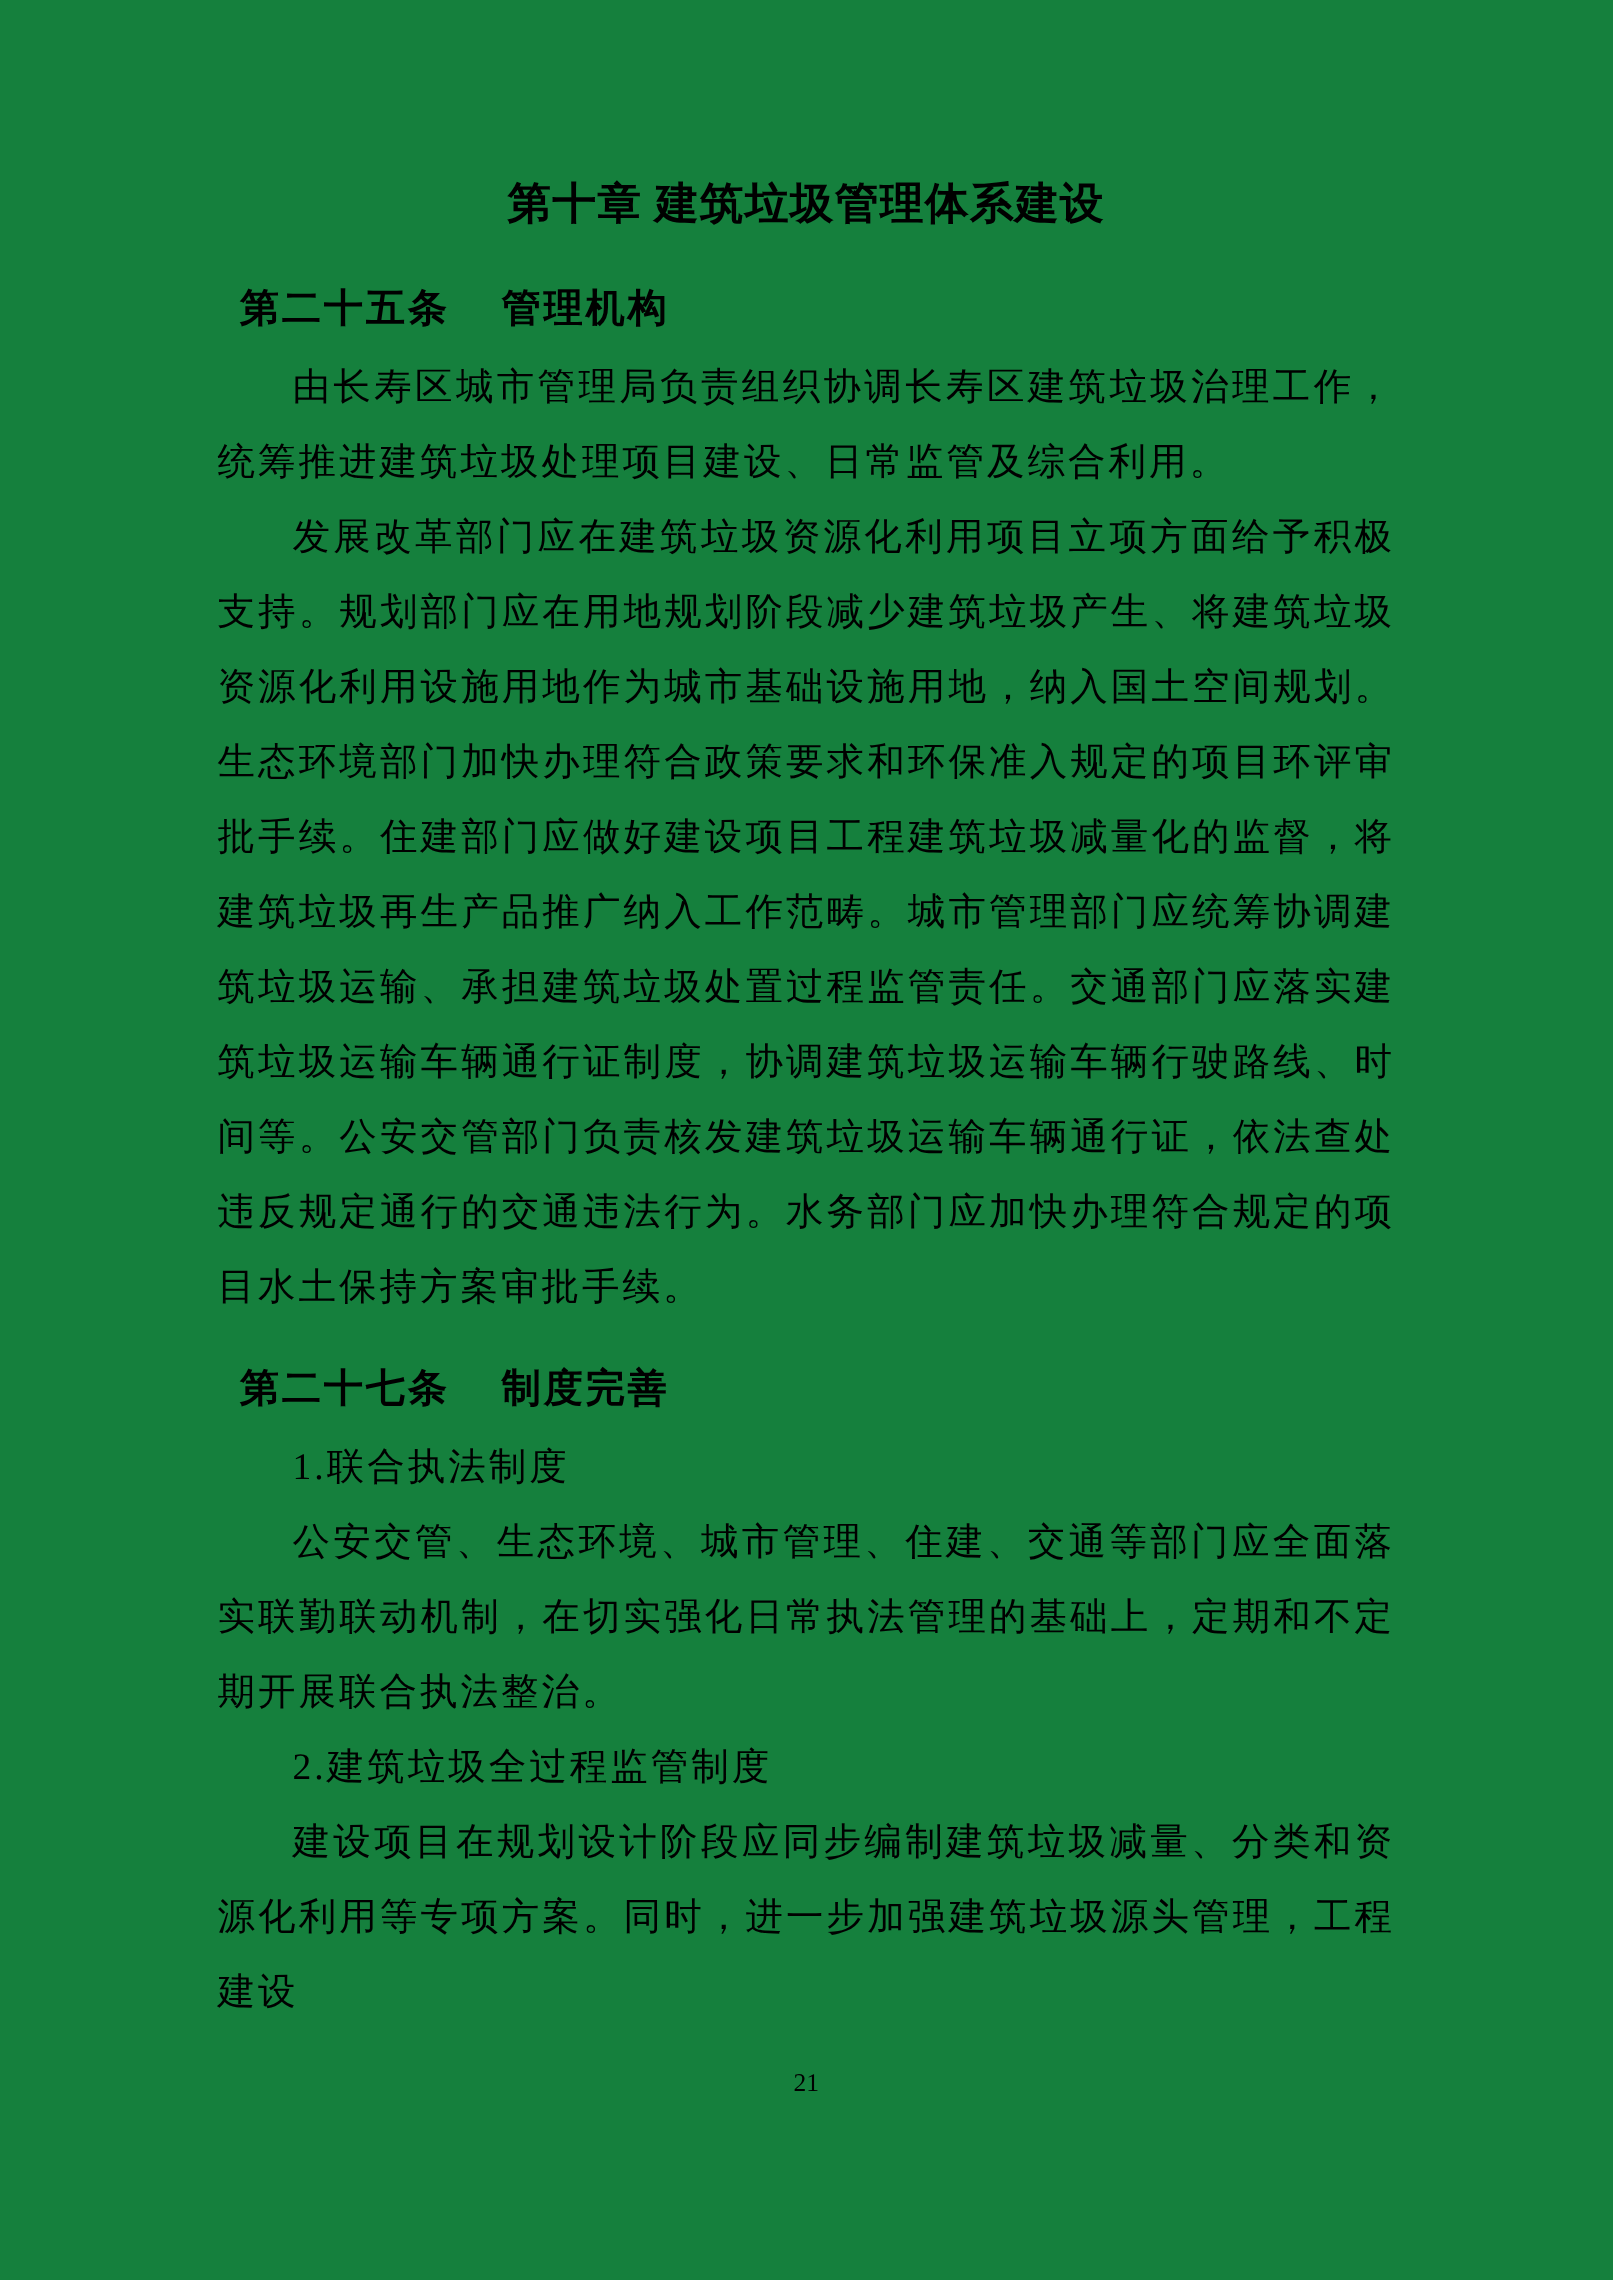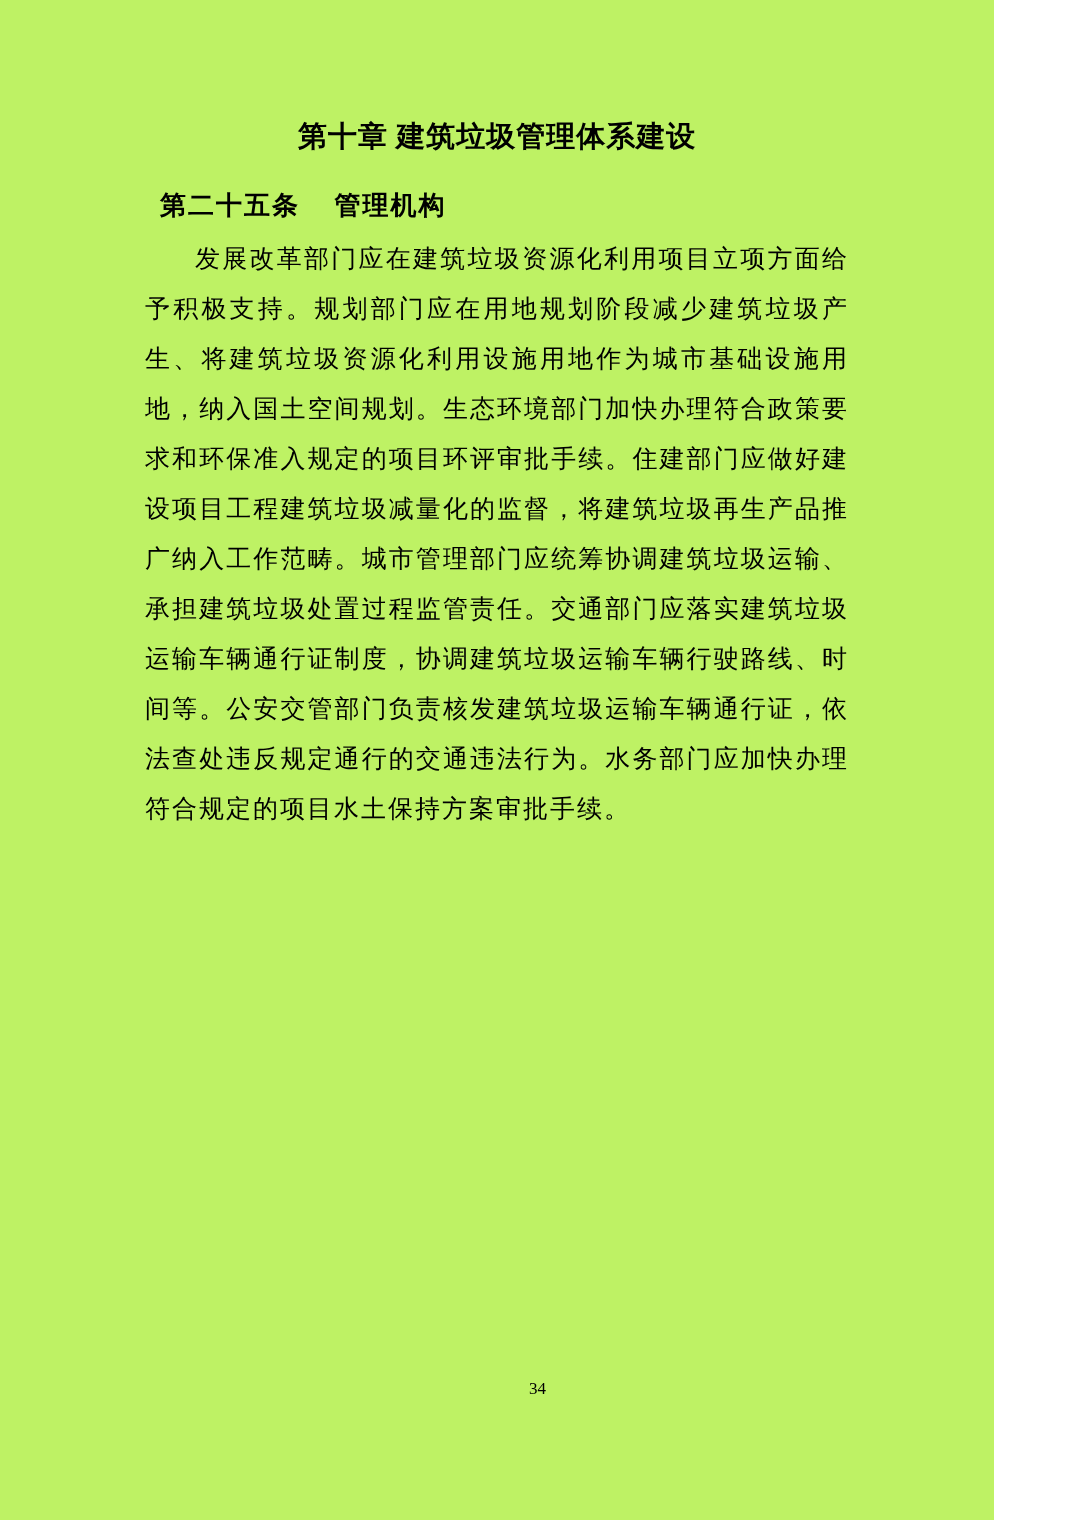--- a/index.html
+++ b/index.html
@@ -8,23 +8,23 @@
     width: 1075px;
     height: 1520px;
     position: relative;
     font-family: "Liberation Serif", "DejaVu Serif", serif;
     color: #000000;
     overflow: hidden;
   }
   .page {
     position: absolute;
     top: 0; left: 0;
-    width: 994px;
+    width: 1075px;
     height: 1520px;
-    background: #bef264;
+    background: #15803d;
     padding: 116px 145px 0 145px;
   }
   .chapter-title {
     text-align: center;
     font-size: 29px;
     font-weight: bold;
     line-height: 40px;
     letter-spacing: 1px;
     margin-bottom: 34px;
     white-space: nowrap;
@@ -62,22 +62,33 @@
 
 <div class="page">
   <h1 class="chapter-title">第十章 建筑垃圾管理体系建设</h1>
 
   <div id="sections">
   <section class="section">
     <h2 class="section-heading">
       <span class="sec-num">第二十五条</span>
       <span class="sec-title">管理机构</span>
     </h2>
+  <p>由长寿区城市管理局负责组织协调长寿区建筑垃圾治理工作，统筹推进建筑垃圾处理项目建设、日常监管及综合利用。</p>
       </section>
 
   <section class="section">
   <p>发展改革部门应在建筑垃圾资源化利用项目立项方面给予积极支持。规划部门应在用地规划阶段减少建筑垃圾产生、将建筑垃圾资源化利用设施用地作为城市基础设施用地，纳入国土空间规划。生态环境部门加快办理符合政策要求和环保准入规定的项目环评审批手续。住建部门应做好建设项目工程建筑垃圾减量化的监督，将建筑垃圾再生产品推广纳入工作范畴。城市管理部门应统筹协调建筑垃圾运输、承担建筑垃圾处置过程监管责任。交通部门应落实建筑垃圾运输车辆通行证制度，协调建筑垃圾运输车辆行驶路线、时间等。公安交管部门负责核发建筑垃圾运输车辆通行证，依法查处违反规定通行的交通违法行为。水务部门应加快办理符合规定的项目水土保持方案审批手续。</p>
       </section>
 
+  <section class="section">
+    <h2 class="section-heading">
+      <span class="sec-num">第二十七条</span>
+      <span class="sec-title">制度完善</span>
+    </h2>
+  <p>1.联合执法制度</p>
+        <p>公安交管、生态环境、城市管理、住建、交通等部门应全面落实联勤联动机制，在切实强化日常执法管理的基础上，定期和不定期开展联合执法整治。</p>
+        <p>2.建筑垃圾全过程监管制度</p>
+        <p>建设项目在规划设计阶段应同步编制建筑垃圾减量、分类和资源化利用等专项方案。同时，进一步加强建筑垃圾源头管理，工程建设</p>
+      </section>
 </div>
 
-  <div class="page-number">34</div>
+  <div class="page-number">21</div>
 </div>
 
 </body></html>

